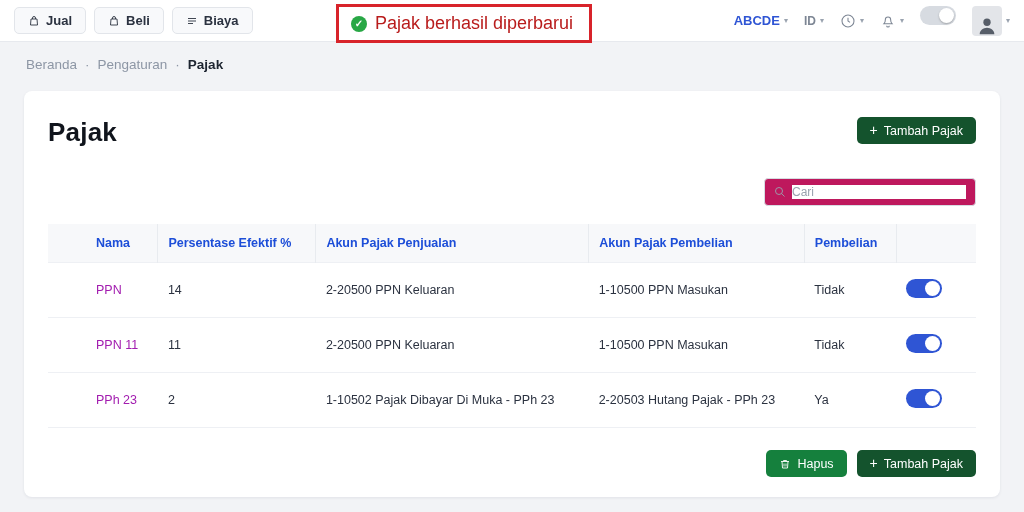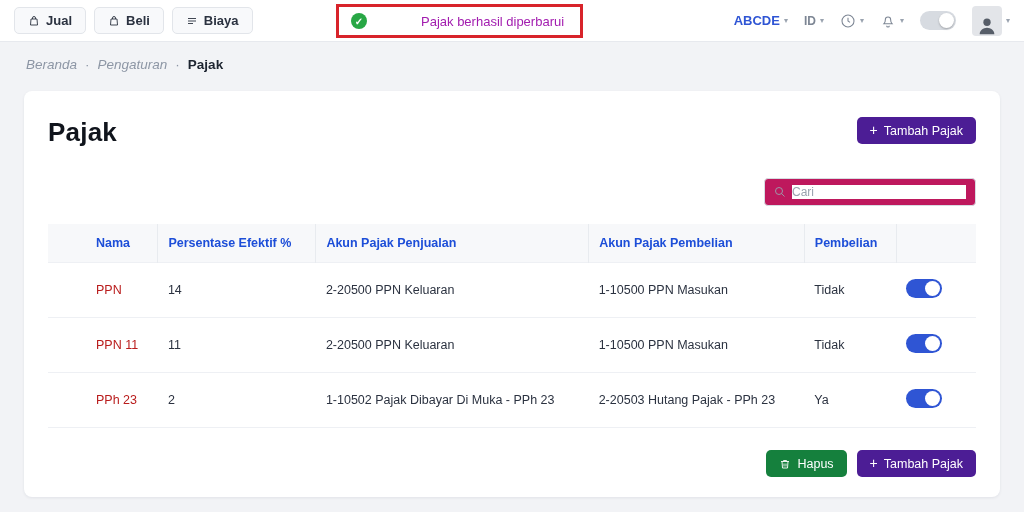--- a/index.html
+++ b/index.html
@@ -12,71 +12,71 @@
   .topbar-left { display:flex; align-items:center; gap:8px; }
   .tool-btn { display:inline-flex; align-items:center; gap:6px; padding:5px 13px;
               background:#f8f9fb; border:1px solid #e2e5ea; border-radius:5px;
               font-family:inherit; font-size:13px; color:#2b3240; cursor:pointer; font-weight:600; }
   .tool-btn svg { width:12px; height:12px; stroke:#2b3240; fill:none; stroke-width:1.8; }
 
   .toast-wrap { position:absolute; left:336px; top:4px; border:3px solid #d8232a; background:#ffffff;
                 padding:6px 16px 6px 12px; display:flex; align-items:center; gap:8px; }
   .check-badge { width:16px; height:16px; border-radius:50%; background:#28a745; color:#fff;
                  display:flex; align-items:center; justify-content:center; font-size:10px; font-weight:700; }
-  .toast-text { font-size:13px; color:#a21caf;margin-left:46px; }
-
-  .topbar-right { margin-left:auto; display:flex; align-items:center; gap:16px; }
+  .toast-text { font-size:18px; color:#b91c1c; }
+
+  .topbar-right { margin-left:auto; display:flex; gap:16px; }
   .menu-item { display:flex; align-items:center; gap:4px; cursor:pointer; }
   .brand-label { color:#2f55d4; font-weight:700; font-size:13px; }
   .lang-label { color:#7d8694; font-weight:700; font-size:12px; }
   .caret { font-size:8px; color:#9aa3af; line-height:1; }
   .icon-gray svg { width:16px; height:16px; stroke:#7d8694; fill:none; stroke-width:1.6; }
   .theme-toggle { width:36px; height:19px; background:#d7dbe1; border-radius:10px; position:relative; cursor:pointer; }
   .theme-toggle .knob { position:absolute; right:2px; top:2px; width:15px; height:15px; border-radius:50%;
                         background:#ffffff; box-shadow:0 1px 2px rgba(0,0,0,.25); }
   .avatar { width:30px; height:30px; border-radius:4px; background:#e3e5e9; display:flex; align-items:flex-end;
             justify-content:center; overflow:hidden; }
   .avatar svg { width:22px; height:22px; fill:#565d68; }
 
   
   .breadcrumb { display:flex; align-items:center; gap:8px; padding:15px 26px 13px; font-size:13.5px; }
-  .crumb { color:#8d96a5; cursor:pointer;font-style:italic; }
+  .crumb { color:#8d96a5; cursor:pointer; }
   .crumb-sep { color:#8d96a5; }
   .crumb-active { color:#1d2430; font-weight:700; }
 
   
   .content { padding:6px 24px 0; }
   .card { background:#ffffff; border-radius:8px; box-shadow:0 1px 3px rgba(30,40,60,.08);
           padding:26px 24px 20px; min-height:384px; }
   .card-head { display:flex; align-items:flex-start; justify-content:space-between; }
   .page-title { font-size:26px; font-weight:700; color:#10141c; letter-spacing:.2px; }
 
   .btn { display:inline-flex; align-items:center; gap:6px; border:none; border-radius:5px;
          padding:6px 13px; font-family:inherit; font-size:12.5px; cursor:pointer; color:#fff; }
-  .btn-primary { background:#4c1d95; }
+  .btn-primary { background:#14532d; }
   .btn-danger { background:#15803d; }
   .plus::before { content:"+"; font-size:14px; line-height:1; }
   .btn-danger svg { width:12px; height:12px; stroke:#fff; fill:none; stroke-width:1.8; }
 
   .search-row { display:flex; justify-content:flex-end; margin:30px 0 18px; }
   .search-box { display:flex; align-items:center; gap:6px; width:212px; height:28px;
                 border:1px solid #d7dce2; border-radius:4px; background:#be185d; padding:0 9px; }
   .search-box svg { width:12px; height:12px; stroke:#9aa3af; fill:none; stroke-width:1.8; flex:none; }
   .search-box input { border:none; outline:none; width:100%; font-family:inherit; font-size:12px; color:#3a404b; }
   .search-box input::placeholder { color:#9aa3af; }
 
   table { width:100%; border-collapse:collapse; font-size:12.5px; }
   thead th { background:#f7f8fa; text-align:left; font-weight:700; color:#1d4ed8;
              padding:12px 10px; border-left:1px solid #e8ebef; white-space:nowrap; }
   thead th:first-child { border-left:none; padding-left:48px; }
   tbody td { padding:16px 10px; border-bottom:1px solid #eef0f4; color:#2b3240; }
   tbody td:first-child { padding-left:48px; }
   tbody tr:first-child td { border-top:1px solid #eef0f4; }
   td.toggle-cell, th.toggle-cell { width:80px; }
-  a.tax-link { color:#b91c1c; text-decoration:none; cursor:pointer; }
+  a.tax-link { color:#a21caf; text-decoration:none; cursor:pointer; }
 
   .switch { display:inline-block; width:36px; height:19px; background:#2f55d4; border-radius:10px;
             position:relative; cursor:pointer; }
   .switch .knob { position:absolute; right:2px; top:2px; width:15px; height:15px;
                   border-radius:50%; background:#fff; }
 
   .card-foot { display:flex; justify-content:flex-end; gap:10px; margin-top:22px; }
 </style>
 </head>
 <body>

